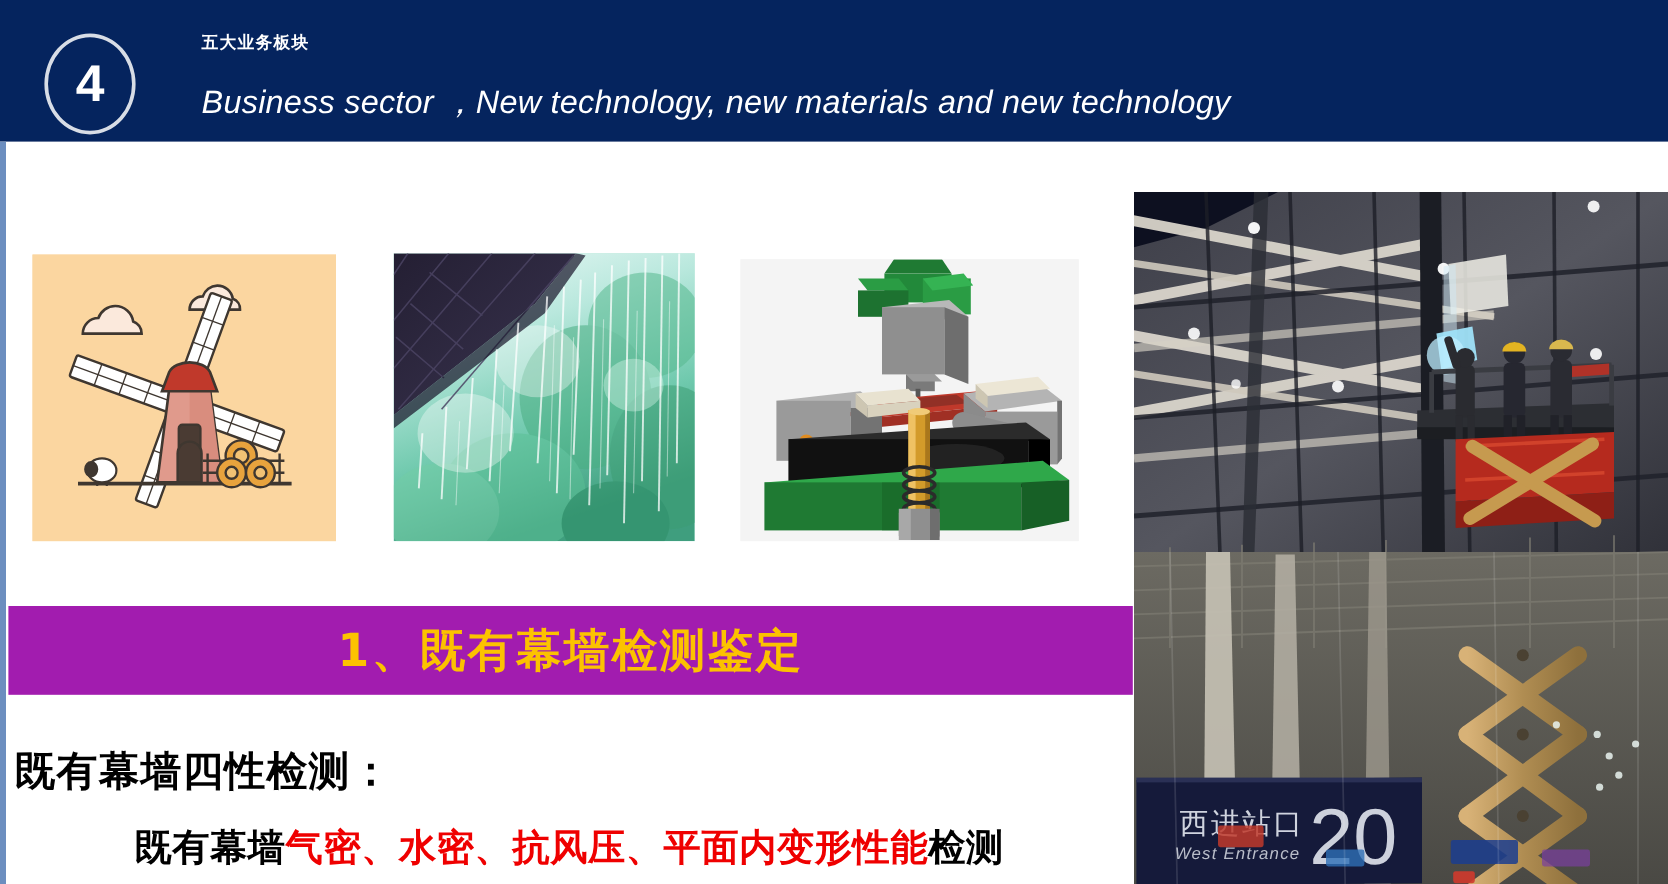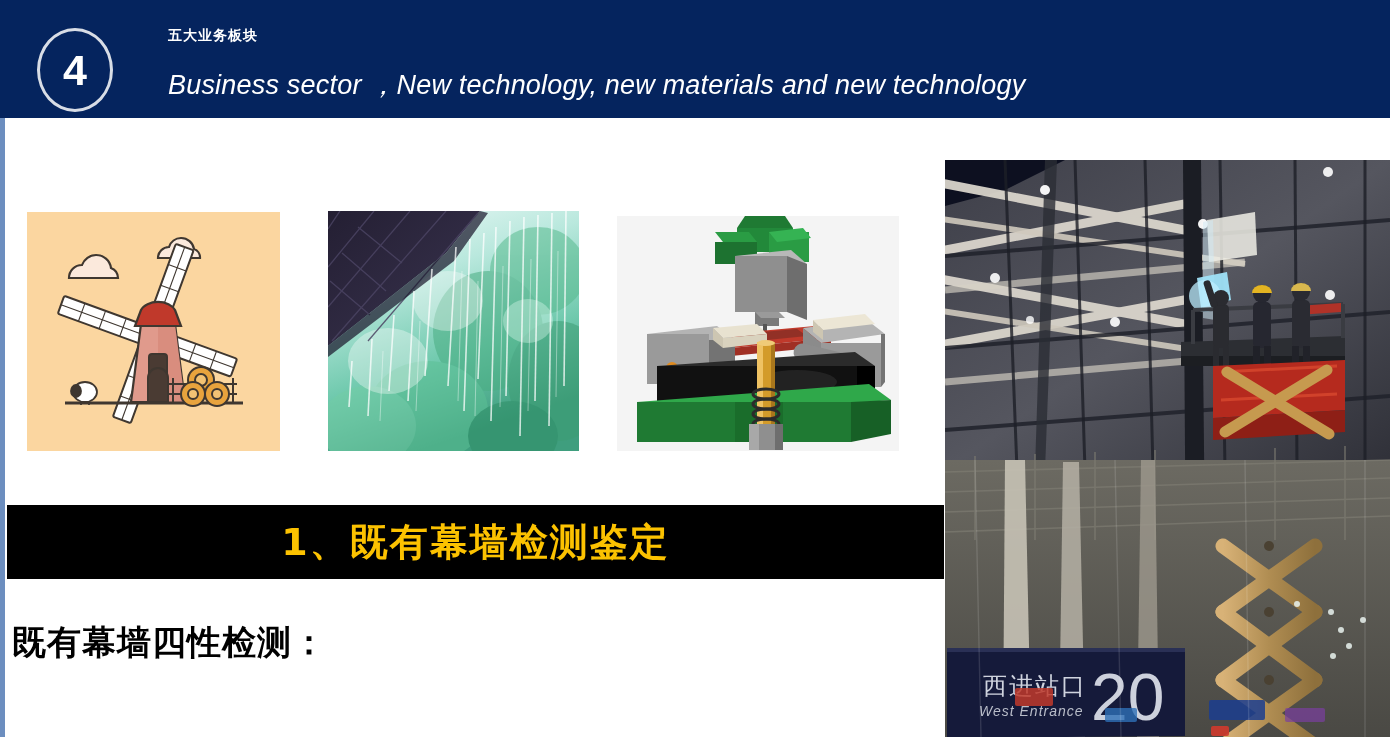--- a/index.html
+++ b/index.html
@@ -75,21 +75,21 @@
   
   #img-press { left: 617px; top: 216px; width: 282px; height: 235px; background: #f4f4f4; }
 
   
   #img-photo { left: 945px; top: 160px; width: 495px; height: 577px; background: #2a2a33; }
 
   
   .gold-banner {
     position: absolute; left: 7px; top: 505px;
     width: 937px; height: 74px;
-    background: #000000;
+    background: #a21caf;
     display: flex; align-items: center; justify-content: center;
   }
   .gold-banner-text {
     color: #fcc200;
     font-size: 38px;
     font-weight: bold;
     letter-spacing: 2px;
     font-family: "DejaVu Sans", "Liberation Sans", sans-serif;
   }
 
@@ -553,14 +553,17 @@
         <line x1="420" y1="300" x2="420" y2="577"></line>
       </g>
     </svg>
   </div>
 
   <div class="gold-banner">
     <span class="gold-banner-text">1、既有幕墙检测鉴定</span>
   </div>
 
   <div class="body-line-1">既有幕墙四性检测：</div>
+  <div class="body-line-2">
+    <span>既有幕墙</span><span class="hl-red">气密、水密、抗风压、平面内变形性能</span><span>检测</span>
+  </div>
 
 </div>
 
 </body></html>

